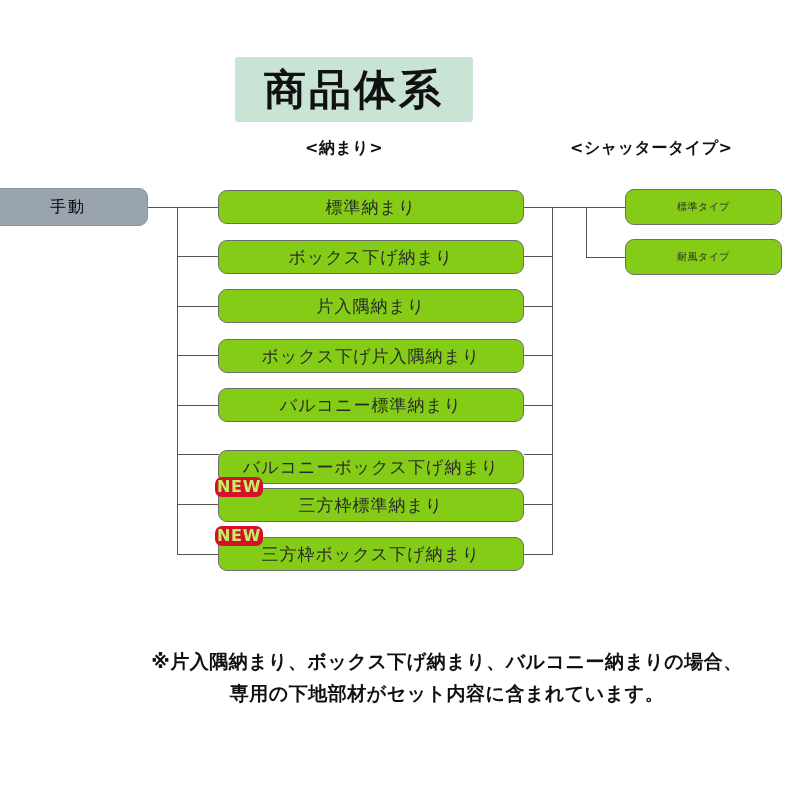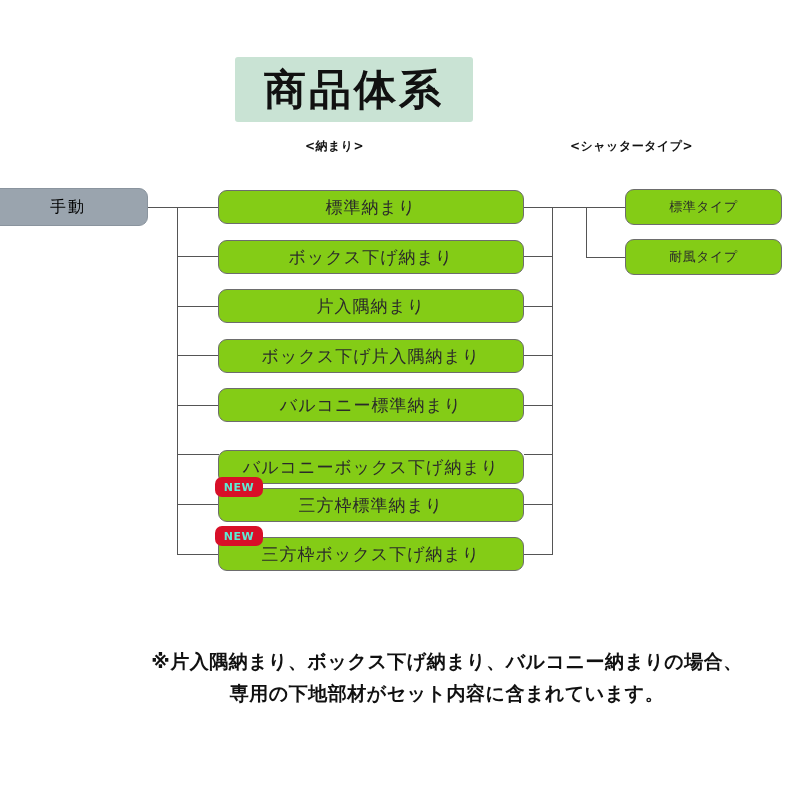--- a/index.html
+++ b/index.html
@@ -43,21 +43,21 @@
     font-size: 42px;
     font-weight: 700;
     letter-spacing: 3px;
     color: #111111;
     line-height: 1;
   }
 
   
   .col-header {
     position: absolute;
-    font-size: 12px;
+    font-size: 16px;
     font-weight: 700;
     color: #111111;
     white-space: nowrap;
     letter-spacing: 0.5px;
   }
   .col-header.naosamari {
     left: 305px;
     top: 138px;
   }
   .col-header.shutter {
@@ -108,40 +108,40 @@
     left: 218px;
     width: 306px;
     height: 34px;
   }
   .right-box {
     left: 625px;
     width: 157px;
     height: 36px;
   }
   .right-box .node-label {
-    font-size: 13px;
+    font-size: 10px;
     letter-spacing: 0.5px;
   }
 
   
   .new-badge {
     position: absolute;
     width: 48px;
     height: 20px;
     background: #d80f28;
     border-radius: 7px;
     display: flex;
     align-items: center;
     justify-content: center;
     z-index: 5;
   }
   .new-badge .new-text {
-    font-size: 11px;
-    font-weight: 700;
-    color: #5eead4;
+    font-size: 16px;
+    font-weight: 700;
+    color: #bef264;
     letter-spacing: 0.6px;
     line-height: 1;
   }
 
   
   .line {
     position: absolute;
     background: #555555;
   }
   .line.h { height: 1px; }

